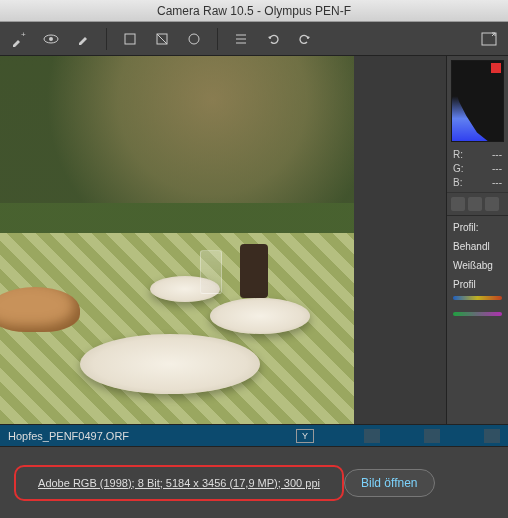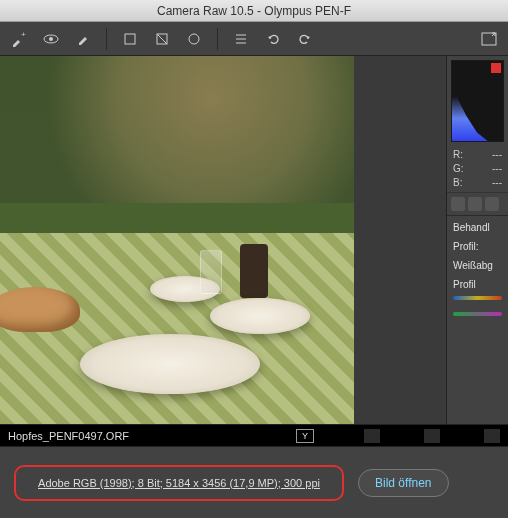--- a/index.html
+++ b/index.html
@@ -30,26 +30,26 @@
   .histo { height: 82px; background: #151515; position: relative; margin: 4px; border: 1px solid #1a1a1a; }
   .histo-shape { position:absolute; bottom:0; left:0; width:70%; height:70%; background: linear-gradient(to top,#3040f0,#6080f0 40%,transparent 80%); clip-path: polygon(0 100%, 0 25%, 8% 5%, 20% 30%, 40% 55%, 70% 85%, 100% 100%); }
   .histo-red { position:absolute; top:2px; right:2px; width:10px; height:10px; background:#e03030; }
   .readout { padding: 2px 6px; line-height: 14px; }
   .readout div { display:flex; justify-content:space-between; }
   .tab-row { display:flex; gap:3px; padding:4px; border-top:1px solid #333; border-bottom:1px solid #2a2a2a; }
   .tab-ic { width:14px; height:14px; background:#555; border-radius:2px; }
   .plabel { padding: 6px 6px 2px 6px; font-size: 10px; color: #e0e0e0; white-space:nowrap; overflow:hidden; }
   .slider-stub { height:4px; margin:4px 6px 8px 6px; background: linear-gradient(90deg,#2060c0,#c0b020,#c04020); border-radius:2px; }
 
-  .file-row { height:22px; background:#000000; border-top:1px solid #222; display:flex; align-items:center; padding:0 8px; font-size:11px; color:#ddd;gap:40px; }
+  .file-row { height:22px; background:#0c4a6e; border-top:1px solid #222; display:flex; align-items:center; padding:0 8px; font-size:11px; color:#ddd;gap:40px; }
   .file-spacer { flex:1; }
   .y-badge { width:18px; height:14px; border:1px solid #999; color:#ddd; font-size:9px; display:flex; align-items:center; justify-content:center; margin-right:6px; }
   .mini-ic { width:16px; height:14px; background:#555; margin-left:4px; opacity:0.5; }
 
-  .footer { height:72px; background:#424242; border-top:1px solid #222; position:relative; display:flex; align-items:center; gap:14px; padding:0 14px; }
+  .footer { height:72px; background:#424242; border-top:1px solid #222; position:relative; display:flex; align-items:center; gap:0; padding:0 14px; }
   .info-link { flex:1; max-width:330px; text-align:center; font-size:11px; color:#ddd; text-decoration:underline; border:2px solid #e03030; border-radius:10px; padding:10px 8px; white-space:nowrap; overflow:hidden; }
   .open-btn { height:28px; padding:0 16px; background:#4a4a4a; border:1px solid #777; border-radius:14px; color:#7dd3fc; font-size:12px; display:flex; align-items:center; }
 </style>
 </head>
 <body>
 
 <div class="titlebar">
   <span>Camera Raw 10.5 - Olympus PEN-F</span>
 </div>
 
@@ -149,22 +149,22 @@
       <div>
           <span>B:</span>
           <span>---</span>
         </div>
     </div>
     <div class="tab-row">
       <span class="tab-ic"></span>
       <span class="tab-ic"></span>
       <span class="tab-ic"></span>
     </div>
+    <div class="plabel">Profil:</div>
     <div class="plabel">Behandl</div>
-    <div class="plabel">Profil:</div>
     <div class="plabel">Weißabg</div>
     <div class="plabel">Profil</div>
     <div class="slider-stub"></div>
     <div class="slider-stub" style="background:linear-gradient(90deg,#20a040,#b030b0);"></div>
   </div>
 </div>
 
 <div class="file-row">
   <span>Hopfes_PENF0497.ORF</span>
   <span class="file-spacer"></span>

